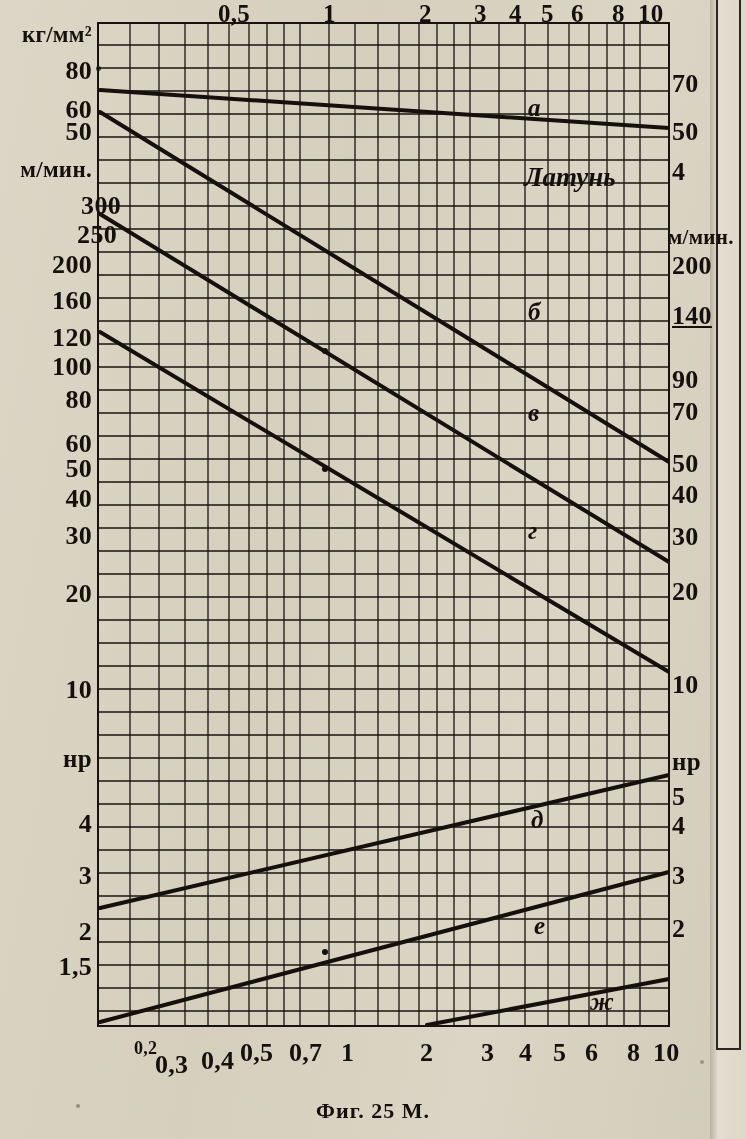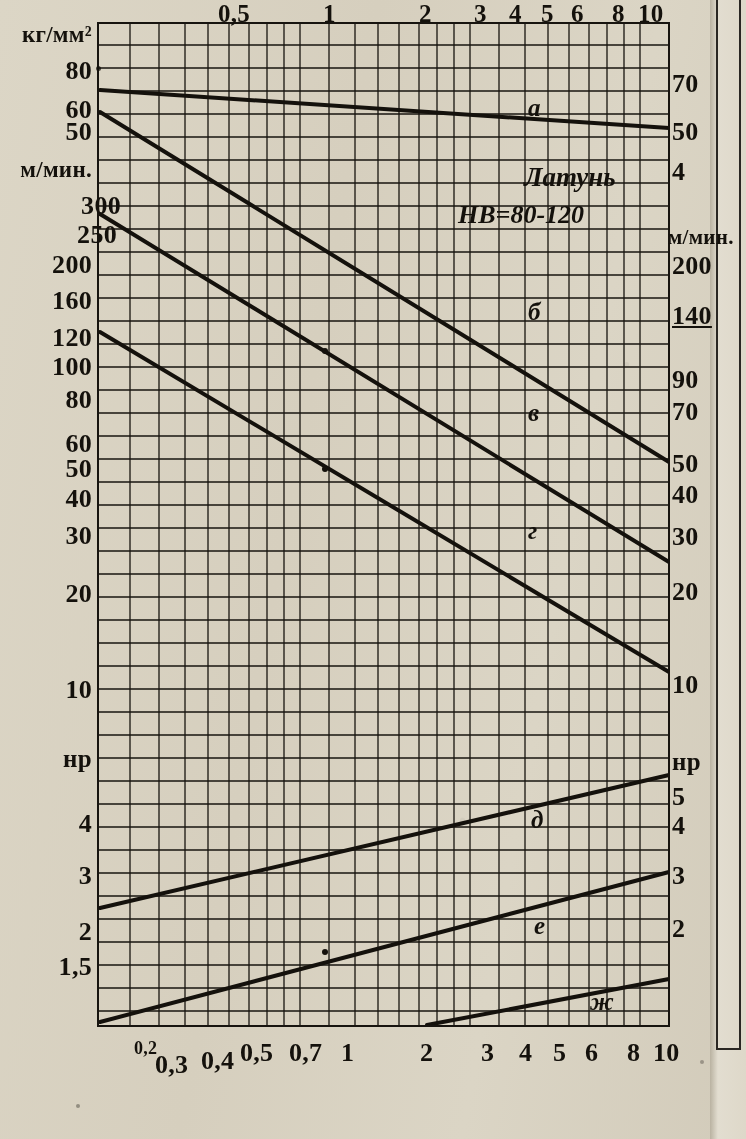--- a/index.html
+++ b/index.html
@@ -229,21 +229,20 @@
   <div class="lbl" style="left:672px;top:522px;font-size:26px;">30</div>
   <div class="lbl" style="left:672px;top:577px;font-size:26px;">20</div>
   <div class="lbl" style="left:672px;top:670px;font-size:26px;">10</div>
   <div class="lbl" style="left:672px;top:748px;font-size:25px;">нр</div>
   <div class="lbl" style="left:672px;top:782px;font-size:26px;">5</div>
   <div class="lbl" style="left:672px;top:811px;font-size:26px;">4</div>
   <div class="lbl" style="left:672px;top:861px;font-size:26px;">3</div>
   <div class="lbl" style="left:672px;top:914px;font-size:26px;">2</div>
 
   <div class="annot" style="left:477px;top:162px;font-size:27px;margin-left:47px;">Латунь</div>
-  <div class="annot" style="left:458px;top:200px;font-size:26px;">HB=80-120</div>
 
   <div class="curve-letter" style="left:528px;top:94px;">а</div>
   <div class="curve-letter" style="left:528px;top:298px;">б</div>
   <div class="curve-letter" style="left:528px;top:399px;">в</div>
   <div class="curve-letter" style="left:528px;top:517px;">г</div>
   <div class="curve-letter" style="left:531px;top:806px;">д</div>
   <div class="curve-letter" style="left:534px;top:912px;">е</div>
   <div class="curve-letter" style="left:590px;top:988px;">ж</div>
 
   <div class="lbl" style="left:98px;top:1038px;font-size:18px;margin-left:36px;">0,2</div>
@@ -253,17 +252,18 @@
   <div class="lbl" style="left:289px;top:1038px;font-size:26px;">0,7</div>
   <div class="lbl" style="left:341px;top:1038px;font-size:26px;">1</div>
   <div class="lbl" style="left:420px;top:1038px;font-size:26px;">2</div>
   <div class="lbl" style="left:481px;top:1038px;font-size:26px;">3</div>
   <div class="lbl" style="left:519px;top:1038px;font-size:26px;">4</div>
   <div class="lbl" style="left:553px;top:1038px;font-size:26px;">5</div>
   <div class="lbl" style="left:585px;top:1038px;font-size:26px;">6</div>
   <div class="lbl" style="left:627px;top:1038px;font-size:26px;">8</div>
   <div class="lbl" style="left:653px;top:1038px;font-size:26px;">10</div>
 
+  <div id="fig-caption">Фиг. 25 М.</div>
 
   <div class="blot" style="left:96px;top:66px;width:5px;height:5px;"></div>
   <div class="blot" style="left:76px;top:1104px;width:4px;height:4px;opacity:.35;"></div>
   <div class="blot" style="left:700px;top:1060px;width:4px;height:4px;opacity:.3;"></div>
 </div>
 
 </body></html>

